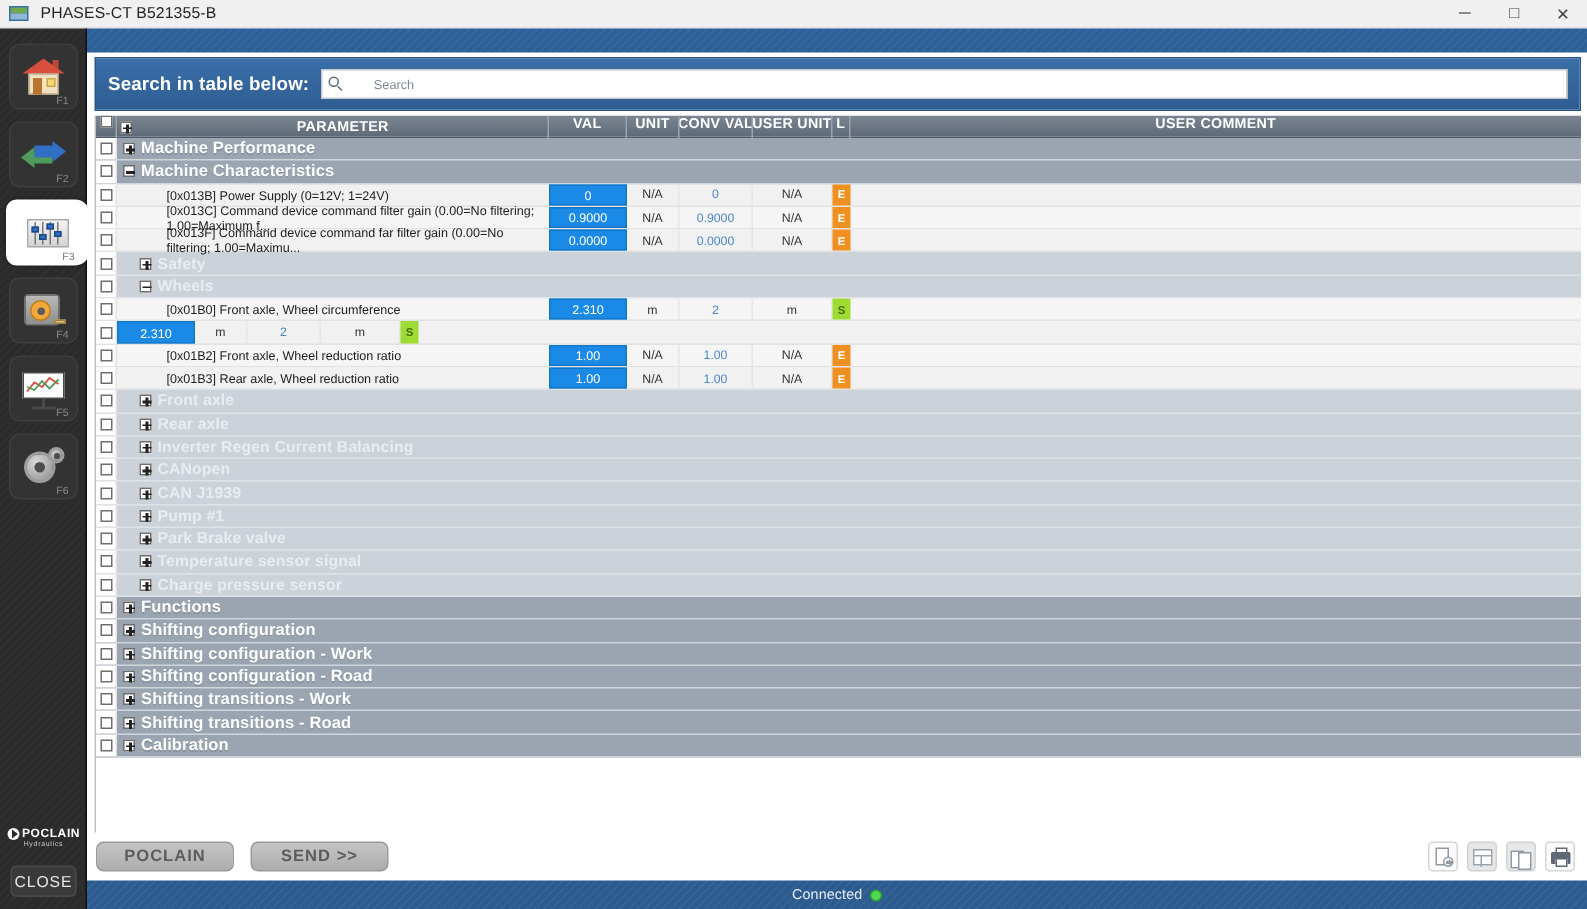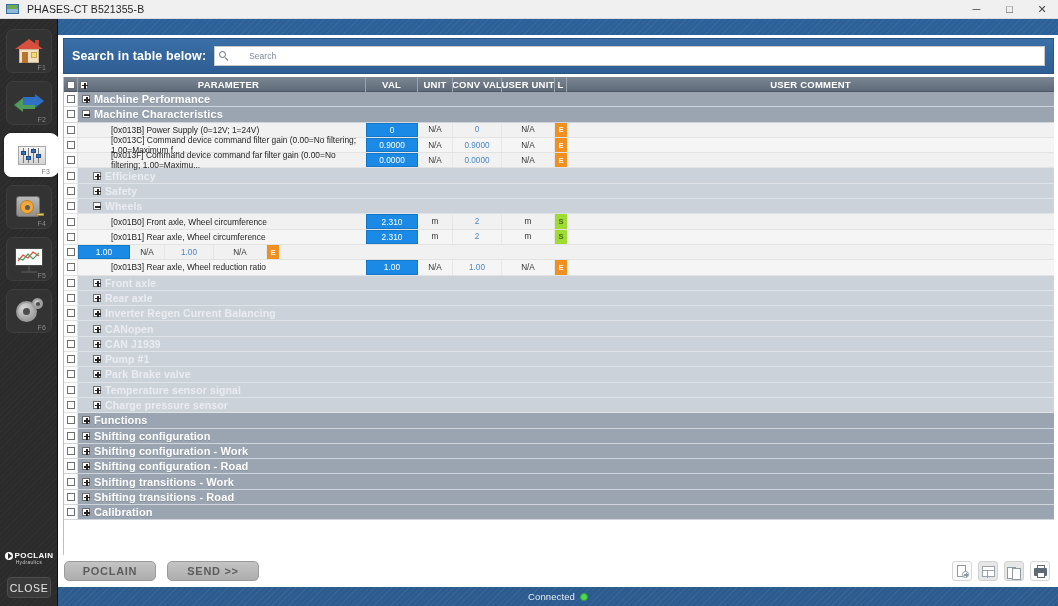--- a/index.html
+++ b/index.html
@@ -149,21 +149,21 @@
   .table-wrap {
     position:absolute; left:5px; top:58px; width:991px; height:479px;
     background:#ffffff; overflow:hidden; border-left:1px solid #b9bfc6;
   }
   .thead {
     display:flex; height:15px; width:991px;
     background:linear-gradient(#7c8693,#5f6a78);
     border-bottom:1px solid #4e5866;
   }
   .th {
-    display:flex; align-items:center; justify-content:center;
+    display:flex; justify-content:center;
     color:#ffffff; font-size:9.5px; font-weight:bold; letter-spacing:0.2px;
     border-right:1px solid #9aa3ae; height:15px; overflow:hidden; white-space:nowrap;
   }
   .c-chk   { width:14px; flex:0 0 14px; }
   .c-param { width:288px; flex:0 0 288px; }
   .c-val   { width:52px; flex:0 0 52px; }
   .c-unit  { width:35px; flex:0 0 35px; }
   .c-conv  { width:49px; flex:0 0 49px; }
   .c-uunit { width:53px; flex:0 0 53px; }
   .c-l     { width:12px; flex:0 0 12px; }
@@ -458,30 +458,20 @@
             <div class="uunitcell">N/A</div>
             <div class="lcell e">E</div>
             <div class="cmtcell"></div>
           </div>
           <div class="row grp2">
             <div class="chkcell">
               <div class="chk"></div>
             </div>
             <div class="ptd">
               <span class="expander plus"></span>
-              <span class="label">Efficiency</span>
-            </div>
-            <div class="grp-span"></div>
-          </div>
-          <div class="row grp2">
-            <div class="chkcell">
-              <div class="chk"></div>
-            </div>
-            <div class="ptd">
-              <span class="expander plus"></span>
               <span class="label">Safety</span>
             </div>
             <div class="grp-span"></div>
           </div>
           <div class="row grp2">
             <div class="chkcell">
               <div class="chk"></div>
             </div>
             <div class="ptd">
               <span class="expander"></span>
@@ -500,33 +490,33 @@
             <div class="unitcell">m</div>
             <div class="convcell">2</div>
             <div class="uunitcell">m</div>
             <div class="lcell s">S</div>
             <div class="cmtcell"></div>
           </div>
           <div class="row data">
             <div class="chkcell">
               <div class="chk"></div>
             </div>
-            <div class="ptd">
-              <span class="pname">[0x01B1] Rear axle, Wheel circumference</span>
-            </div>
             <div class="valcell">2.310</div>
             <div class="unitcell">m</div>
             <div class="convcell">2</div>
             <div class="uunitcell">m</div>
             <div class="lcell s">S</div>
             <div class="cmtcell"></div>
           </div>
           <div class="row data">
             <div class="chkcell">
               <div class="chk"></div>
+            </div>
+            <div class="ptd">
+              <span class="pname">[0x01B2] Front axle, Wheel reduction ratio</span>
             </div>
             <div class="valcell">1.00</div>
             <div class="unitcell">N/A</div>
             <div class="convcell">1.00</div>
             <div class="uunitcell">N/A</div>
             <div class="lcell e">E</div>
             <div class="cmtcell"></div>
           </div>
           <div class="row data">
             <div class="chkcell">

